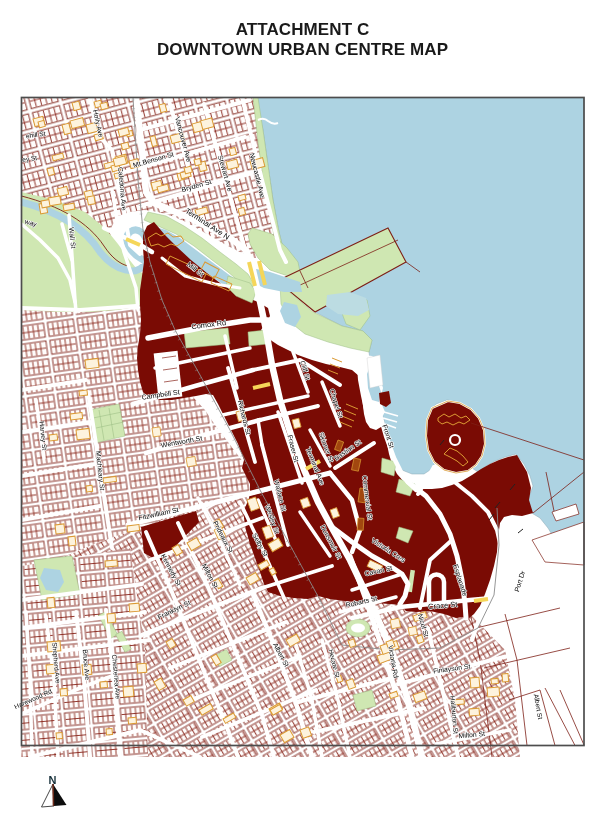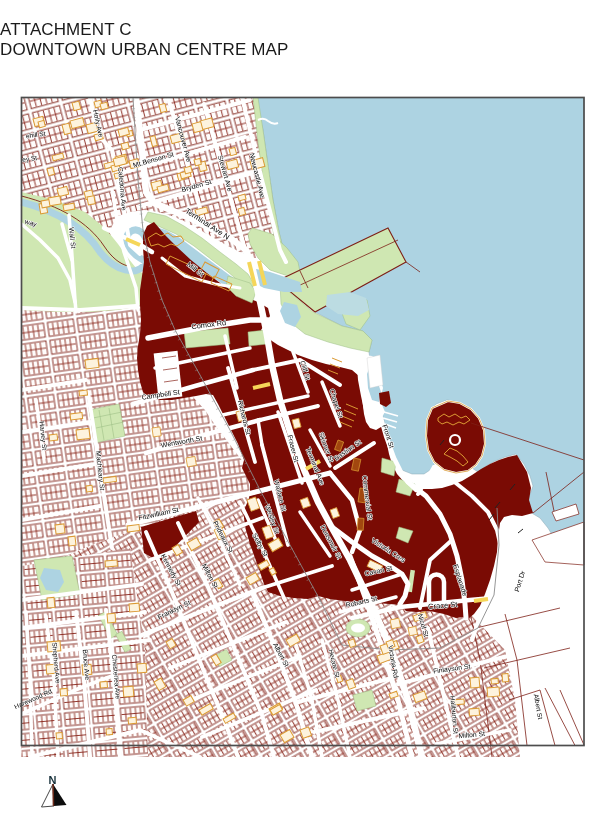--- a/index.html
+++ b/index.html
@@ -1,16 +1,16 @@
 <!DOCTYPE html>
 <html><head><meta charset="utf-8">
 <style>
 html,body{margin:0;padding:0;background:#ffffff;width:605px;height:814px;overflow:hidden}
-.title{position:absolute;left:0;top:20px;width:605px;text-align:left;
-font-family:"Liberation Sans",sans-serif;font-weight:normal;font-size:17px;color:#1a1a1a;line-height:1.2;letter-spacing:.1px}
+.title{position:absolute;left:0;top:20px;width:605px;text-align:center;
+font-family:"Liberation Sans",sans-serif;font-weight:bold;font-size:17px;color:#1a1a1a;line-height:1.2;letter-spacing:.1px}
 </style></head>
 <body>
 
 <div class="title">ATTACHMENT C<br>DOWNTOWN URBAN CENTRE MAP</div>
 
 <svg width="605" height="814" viewBox="0 0 605 814" style="position:absolute;left:0;top:0">
 <defs>
 <pattern id="pN" patternUnits="userSpaceOnUse" width="32.2" height="19.2" patternTransform="rotate(-15)">
         <rect width="32.2" height="19.2" fill="#ffffff"></rect>
         <rect x="2.1" y="2.1" width="28" height="15" fill="#fffdfc" stroke="#7e1f16" stroke-width="0.9"></rect>

